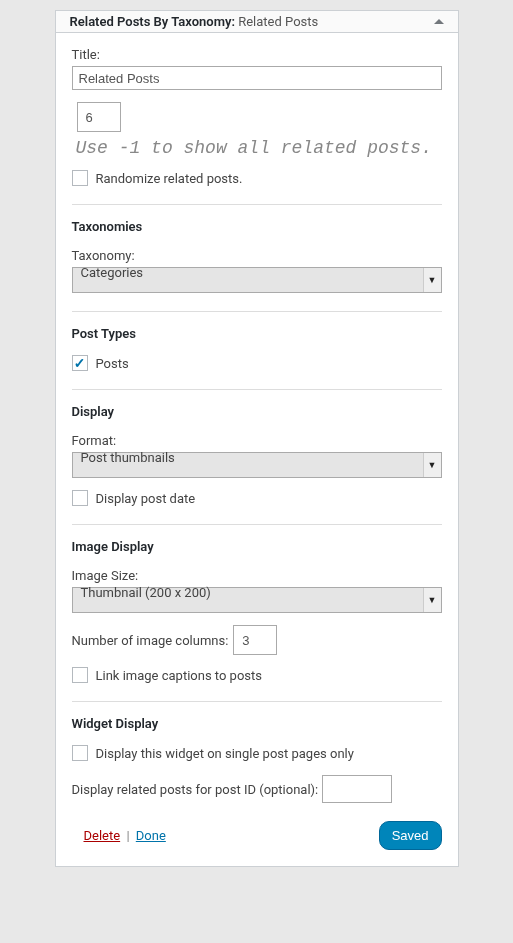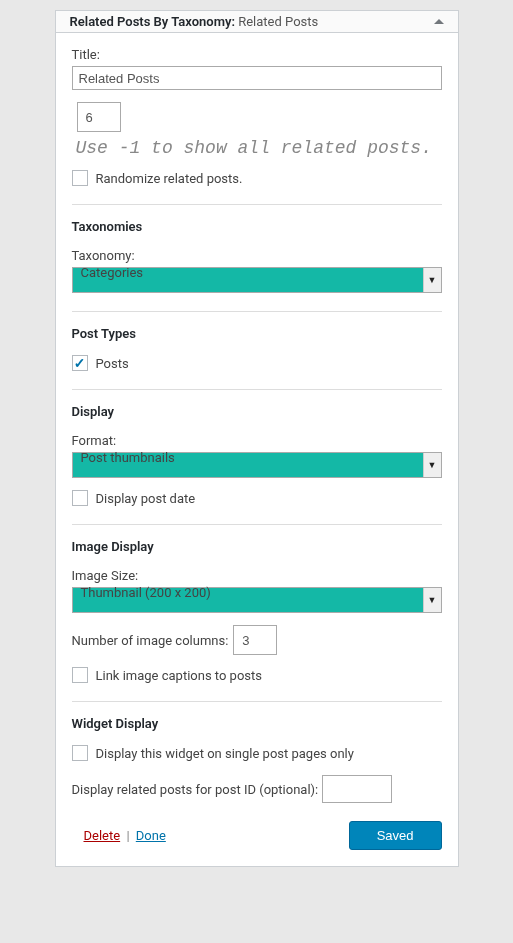--- a/index.html
+++ b/index.html
@@ -121,21 +121,21 @@
       margin-bottom: 14px;
     }
     .select-wrap {
       position: relative;
       width: 100%;
     }
     .select {
       width: 100%;
       height: 26px;
       border: 1px solid #aaa;
-      background: #14b8a6;
+      background: #e5e5e5;
       padding: 2px 22px 17px 8px;
       font-size: 13px;
       color: #444;
       display: flex;
       align-items: center;
     }
     .select-arrow {
       position: absolute;
       right: 1px;
       top: 1px;
@@ -168,22 +168,22 @@
       margin: 0 3px;
     }
     .done-link {
       color: #0073aa;
       text-decoration: underline;
     }
     .saved-btn {
       background: #0085ba;
       color: #fff;
       border: 1px solid #006799;
-      border-radius: 3px;
-      padding: 6px 27px;
+      border-radius: 10px;
+      padding: 6px 12px;
       font-size: 13px;
       cursor: pointer;
     }
     .inline-input-row {
       display: flex;
       align-items: center;
       margin-bottom: 6px;
     }
     .inline-input-row .inline-text {
       color: #444;

